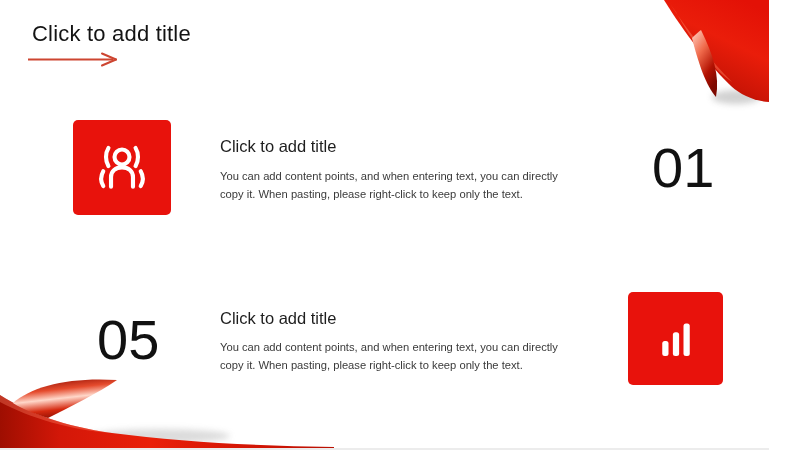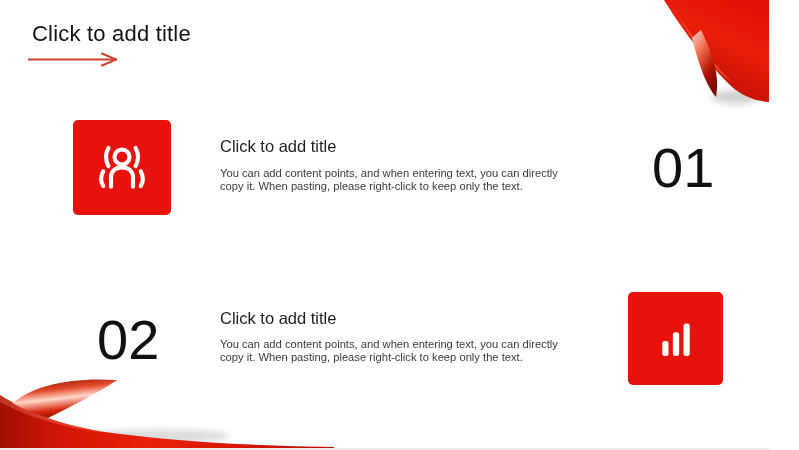--- a/index.html
+++ b/index.html
@@ -27,21 +27,21 @@
   .icon-box.one{left:73px;top:120px;width:98px;height:95px;}
   .icon-box.two{left:628px;top:292px;width:95px;height:93px;}
   .item-heading{
     position:absolute;left:220px;
     font-size:16.5px;color:#1e1e1e;white-space:nowrap;
   }
   .item-heading.one{top:137px;}
   .item-heading.two{top:309px;}
   .item-body{
     position:absolute;left:220px;width:346px;
-    font-size:11.2px;line-height:13px;color:#3a3a3a;
+    font-size:11.2px;line-height:18px;color:#3a3a3a;
   }
   .item-body.one{top:167px;}
   .item-body.two{top:338px;}
   .big-number{
     position:absolute;
     font-size:56px;color:#111;line-height:1;
     letter-spacing:0;
   }
   .big-number.one{left:652px;top:140px;}
   .big-number.two{left:97px;top:312px;}
@@ -120,21 +120,21 @@
       <path d="M 34.5,8.5 C 37,12.5 37,18.5 34.5,22.5"></path>
       <path d="M 15.5,38.5 V 31 C 15.5,26.5 19,23.5 24,23.5 C 29,23.5 32.5,26.5 32.5,31 V 38.5"></path>
       <path d="M 9.5,26.5 C 7.5,30 7.5,34.5 9.5,38"></path>
       <path d="M 38.5,26.5 C 40.5,30 40.5,34.5 38.5,38"></path>
     </svg>
   </div>
   <div class="item-heading one">Click to add title</div>
   <div class="item-body one">You can add content points, and when entering text, you can directly copy it. When pasting, please right-click to keep only the text.</div>
   <div class="big-number one">01</div>
 
-  <div class="big-number two">02</div>
+  <div class="big-number two">05</div>
   <div class="item-heading two">Click to add title</div>
   <div class="item-body two">You can add content points, and when entering text, you can directly copy it. When pasting, please right-click to keep only the text.</div>
   <div class="icon-box two">
     <svg width="60" height="60" viewBox="0 0 48 48">
       <rect x="13" y="25.5" width="5" height="12" rx="2" fill="#ffffff"></rect>
       <rect x="21.5" y="18.5" width="5" height="19" rx="2" fill="#ffffff"></rect>
       <rect x="30" y="11.5" width="5" height="26" rx="2" fill="#ffffff"></rect>
     </svg>
   </div>
 

